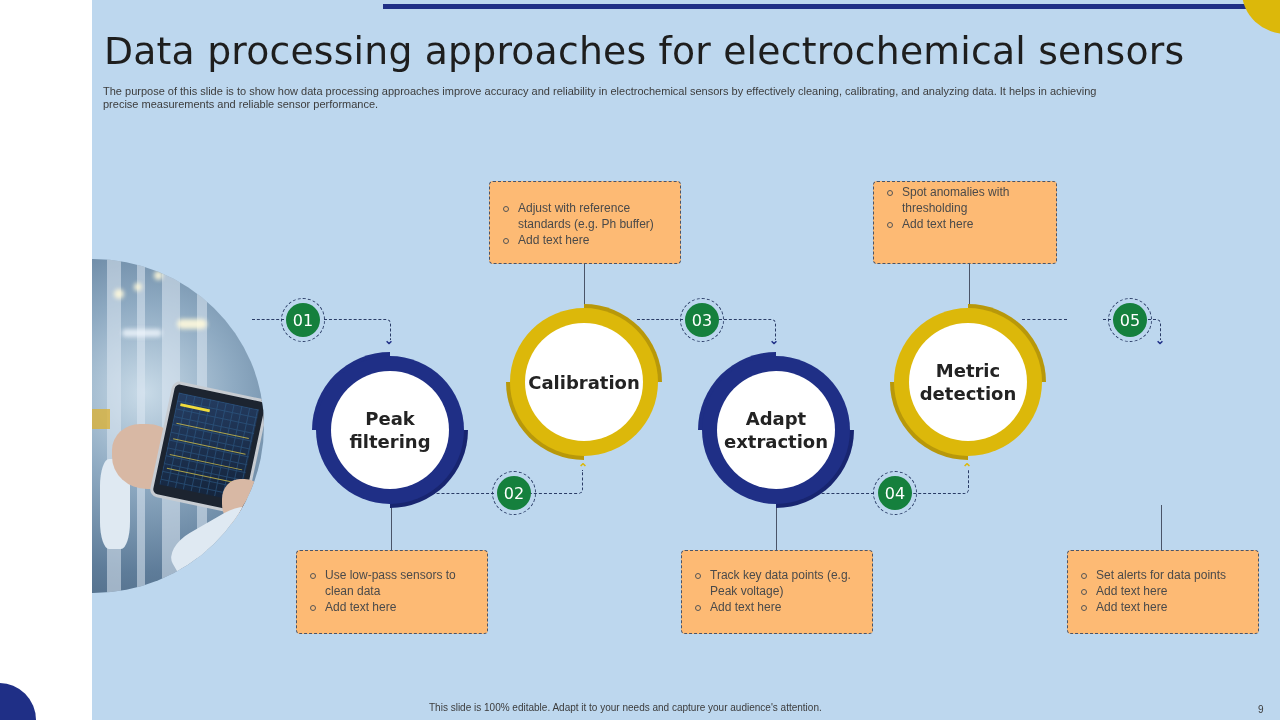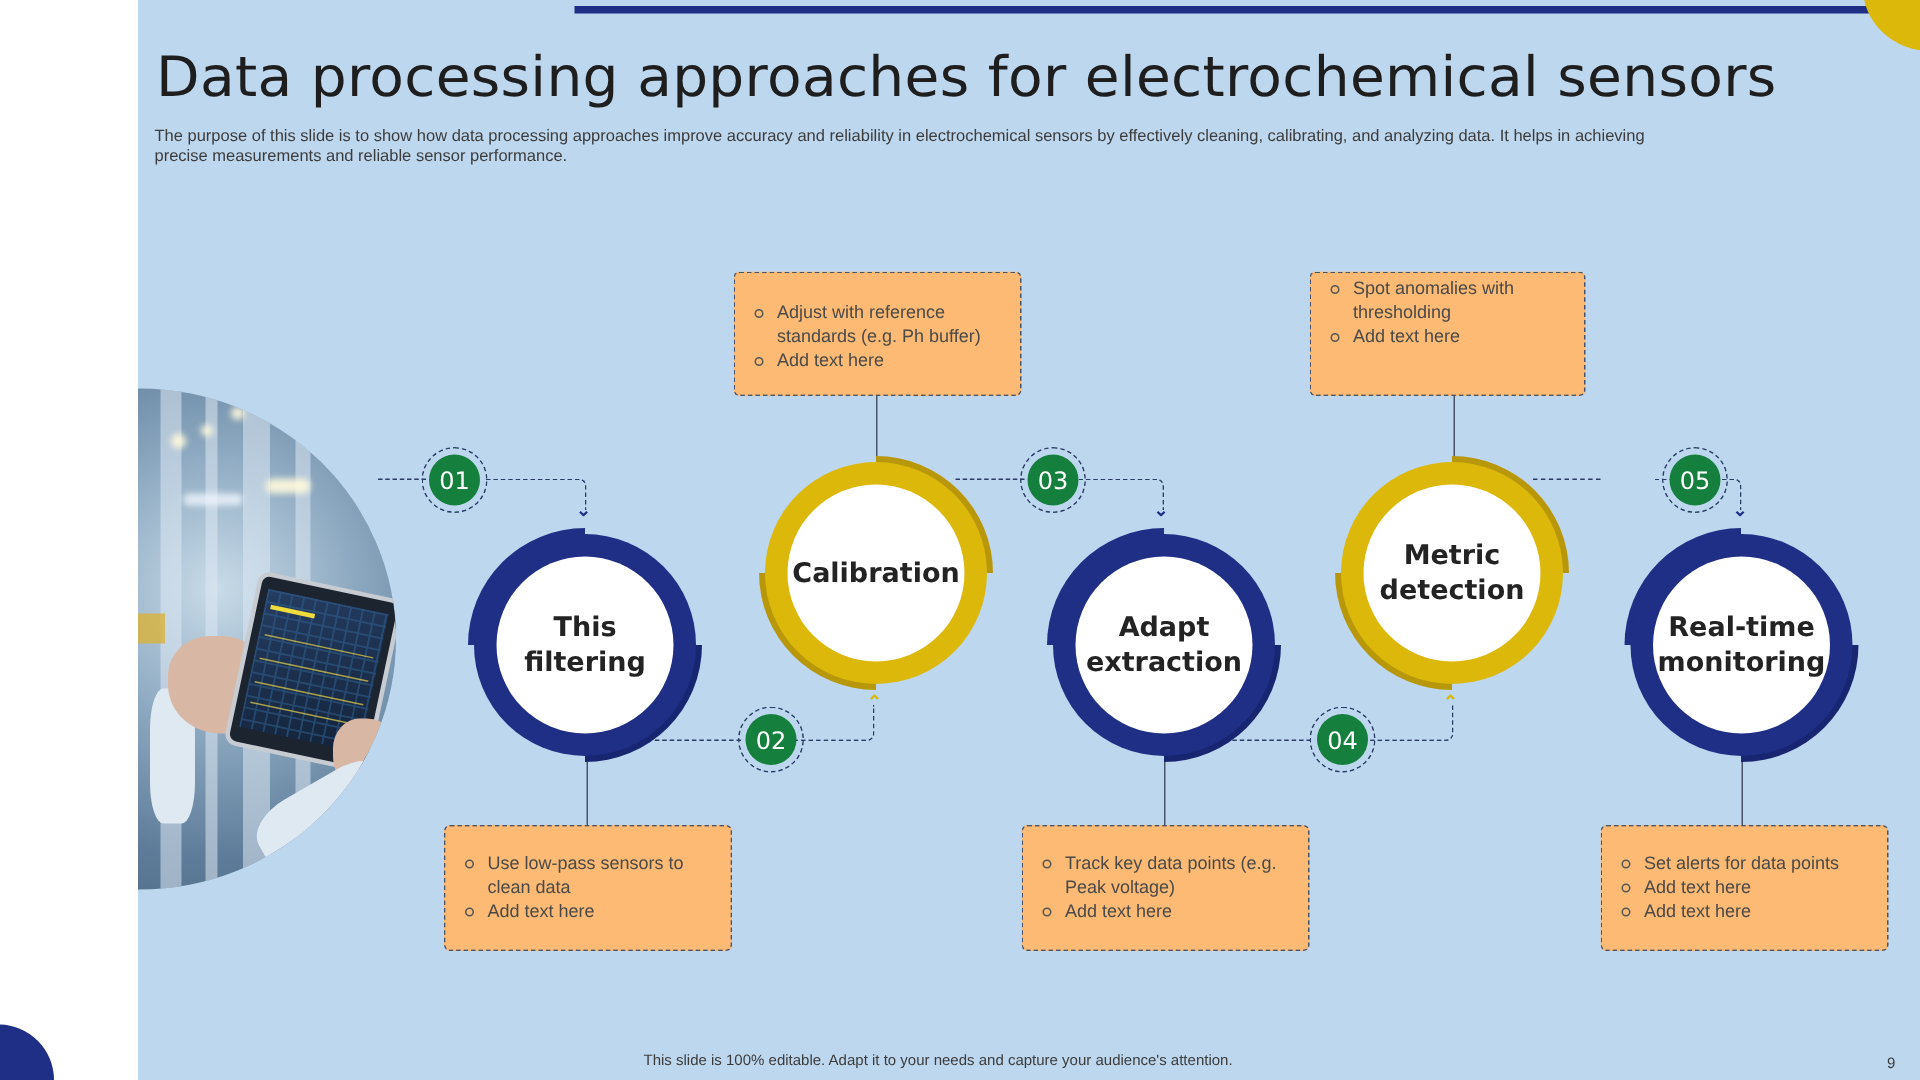--- a/index.html
+++ b/index.html
@@ -113,21 +113,21 @@
   <div class="chev" style="left:486px;top:462px;color:#dcb80a;">⌃</div>
   <div class="chev" style="left:677px;top:334px;color:#1f2f86;">⌄</div>
   <div class="chev" style="left:870px;top:462px;color:#dcb80a;">⌃</div>
   <div class="chev" style="left:1063px;top:334px;color:#1f2f86;">⌄</div>
 
   <div class="ring blue" style="left:220px;top:352px;">
     <div class="arc-a" style="left:0;top:0;width:156px;height:156px;background:conic-gradient(from 270deg, #1f2f86 0deg 90deg, transparent 90deg 360deg);"></div>
     <div class="arc-b" style="left:0;top:0;width:156px;height:156px;background:conic-gradient(from 90deg, #182570 0deg 90deg, transparent 90deg 360deg);"></div>
     <div class="base"></div>
     <div class="core">
-      <span>This</span>
+      <span>Peak</span>
       <span>filtering</span>
     </div>
   </div>
 
   <div class="ring gold" style="left:414px;top:304px;">
     <div class="arc-a" style="left:0;top:0;width:156px;height:156px;background:conic-gradient(from 0deg, #b8980a 0deg 90deg, transparent 90deg 360deg);"></div>
     <div class="arc-b" style="left:0;top:0;width:156px;height:156px;background:conic-gradient(from 180deg, #b8980a 0deg 90deg, transparent 90deg 360deg);"></div>
     <div class="base"></div>
     <div class="core">
       <span>Calibration</span>
@@ -147,29 +147,20 @@
   <div class="ring gold" style="left:798px;top:304px;">
     <div class="arc-a" style="left:0;top:0;width:156px;height:156px;background:conic-gradient(from 0deg, #b8980a 0deg 90deg, transparent 90deg 360deg);"></div>
     <div class="arc-b" style="left:0;top:0;width:156px;height:156px;background:conic-gradient(from 180deg, #b8980a 0deg 90deg, transparent 90deg 360deg);"></div>
     <div class="base"></div>
     <div class="core">
       <span>Metric</span>
       <span>detection</span>
     </div>
   </div>
 
-  <div class="ring blue" style="left:991px;top:352px;">
-    <div class="arc-a" style="left:0;top:0;width:156px;height:156px;background:conic-gradient(from 270deg, #1f2f86 0deg 90deg, transparent 90deg 360deg);"></div>
-    <div class="arc-b" style="left:0;top:0;width:156px;height:156px;background:conic-gradient(from 90deg, #182570 0deg 90deg, transparent 90deg 360deg);"></div>
-    <div class="base"></div>
-    <div class="core">
-      <span>Real-time</span>
-      <span>monitoring</span>
-    </div>
-  </div>
 
   <div class="note" style="left:204px;top:550px;width:192px;height:84px;">
     <ul>
       <li>Use low-pass sensors to clean data</li>
       <li>Add text here</li>
     </ul>
   </div>
   <div class="note" style="left:397px;top:181px;width:192px;height:83px;padding-top:18px;">
     <ul>
       <li>Adjust with reference standards (e.g. Ph buffer)</li>

